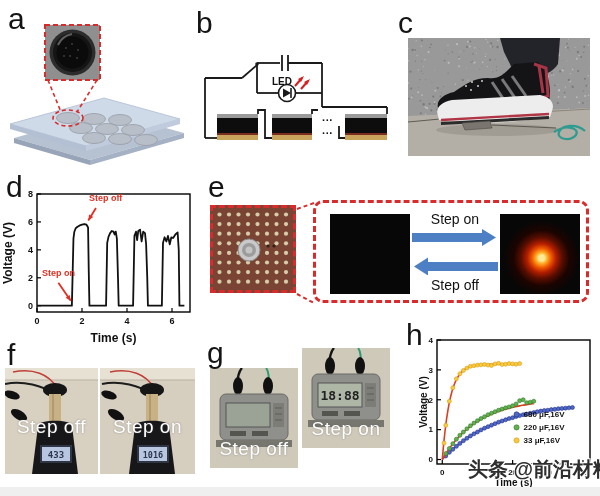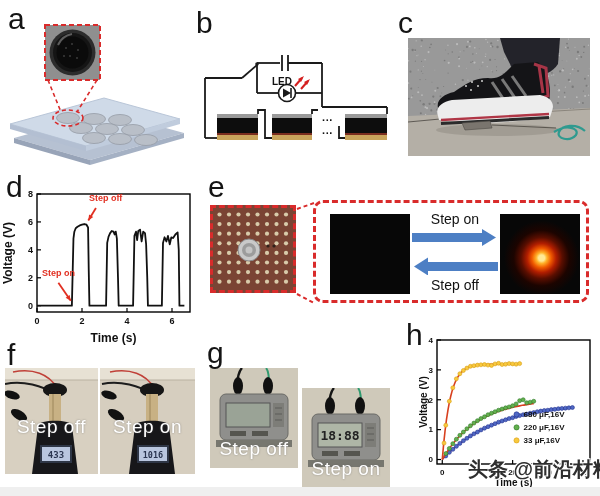--- a/index.html
+++ b/index.html
@@ -608,21 +608,21 @@
       <line x1="65" y1="40" x2="72" y2="40" stroke="#5c5c58"></line>
         <line x1="65" y1="46" x2="72" y2="46" stroke="#5c5c58"></line>
         <line x1="65" y1="52" x2="72" y2="52" stroke="#5c5c58"></line>
       <rect x="20" y="63" width="16" height="5" fill="#55554f"></rect>
         <rect x="42" y="63" width="16" height="5" fill="#55554f"></rect>
       <rect x="6" y="72" width="76" height="7" fill="#77776f"></rect>
       <text x="38" y="52" text-anchor="middle" font-size="13" font-weight="bold" fill="#2a2a2a" class="lcdfont"></text>
     </svg>
     <div class="caption" style="top:70px">Step off</div>
   </div>
-  <div class="photo" style="left:302px;top:388px;width:88px;height:100px">
+  <div class="photo" style="left:302px;top:348px;width:88px;height:100px">
     <svg width="88" height="100">
       <rect width="88" height="100" fill="#cfc9ba"></rect>
       <path d="M28,20 C26,10 30,2 32,0" fill="none" stroke="#151515" stroke-width="2.4"></path>
       <path d="M58,20 C60,10 58,2 56,0" fill="none" stroke="#2f9a6f" stroke-width="2"></path>
       <ellipse cx="28" cy="18" rx="5" ry="9" fill="#111"></ellipse>
         <ellipse cx="58" cy="18" rx="5" ry="9" fill="#111"></ellipse>
       <rect x="10" y="26" width="68" height="46" rx="6" fill="#8f8f8c" stroke="#6a6a66"></rect>
       <rect x="16" y="35" width="44" height="24" fill="#aeb6a6" stroke="#555" stroke-width="1"></rect>
       <rect x="63" y="35" width="11" height="24" fill="#7d7d78"></rect>
       <line x1="65" y1="40" x2="72" y2="40" stroke="#5c5c58"></line>

